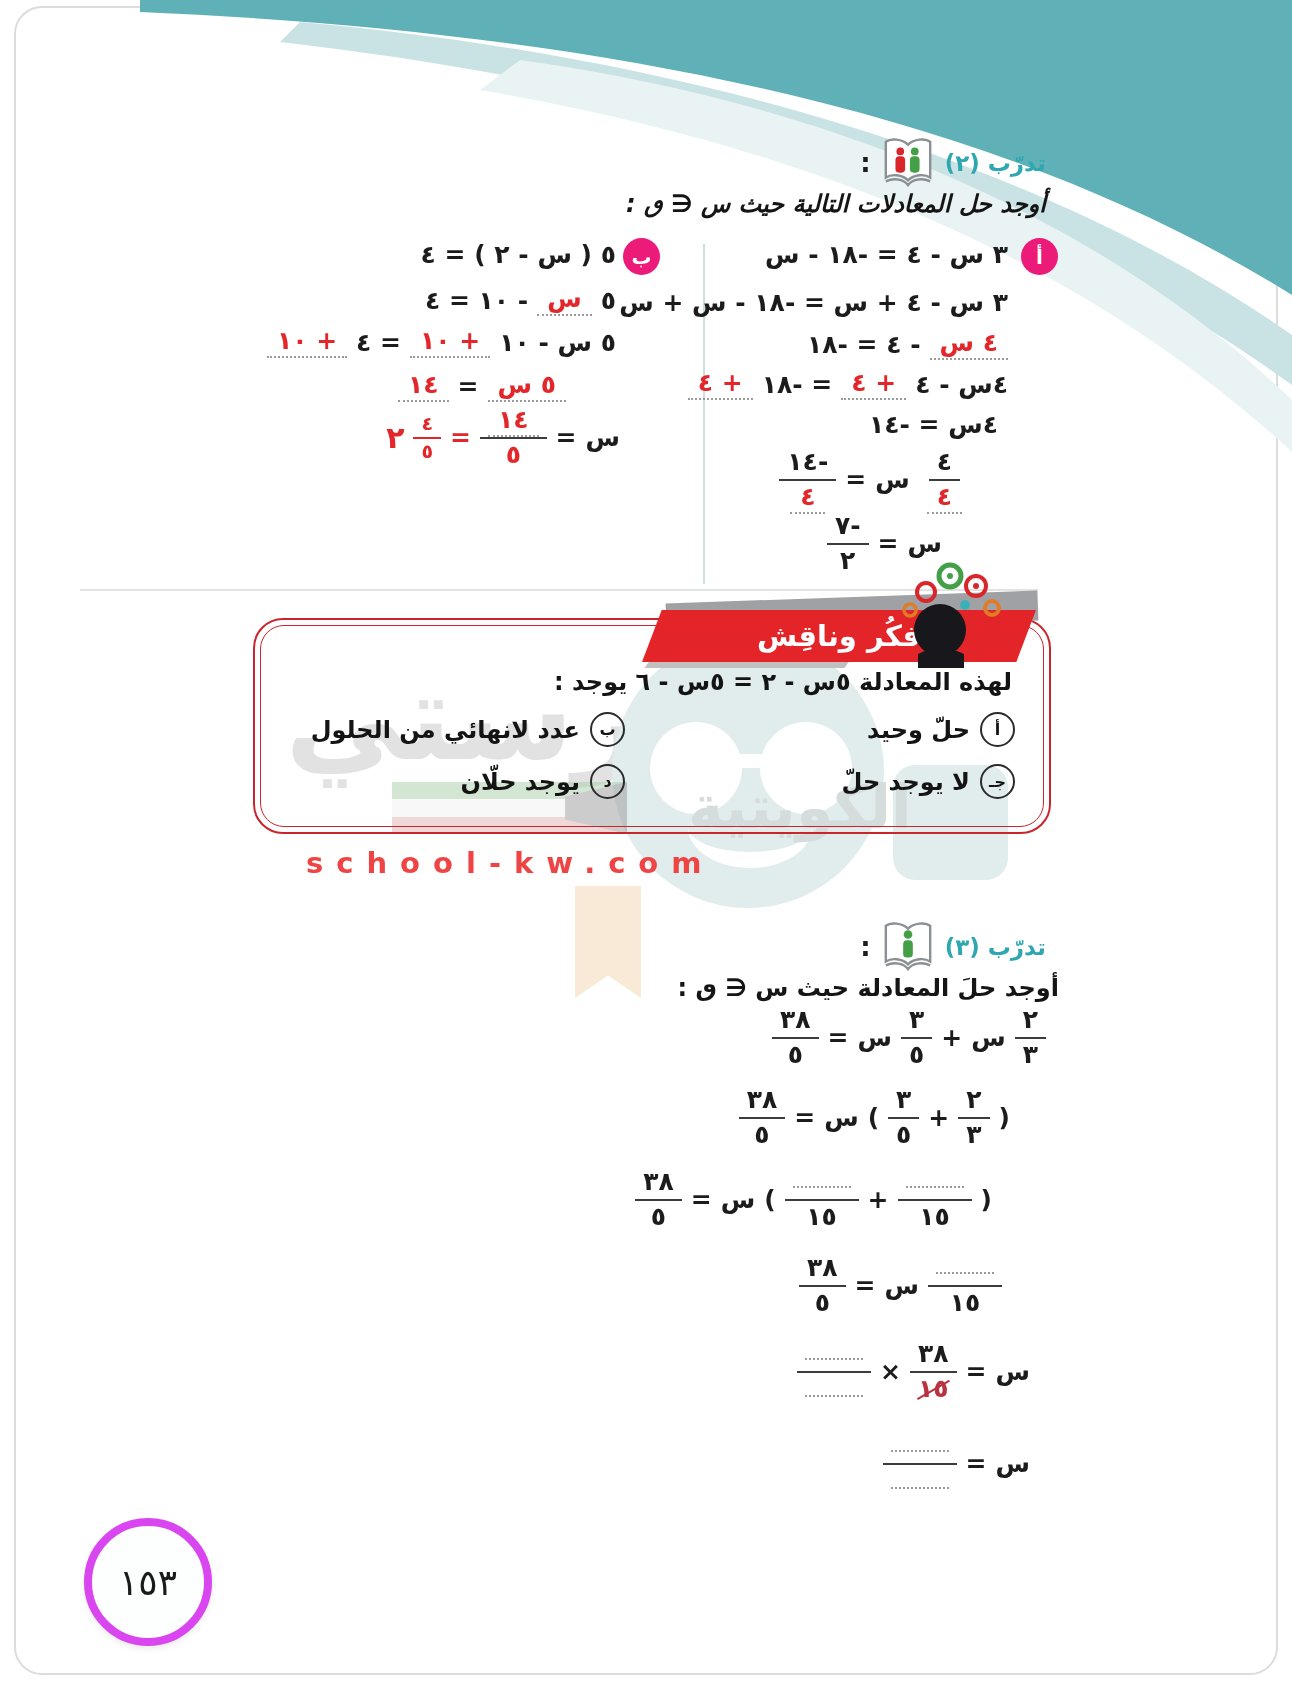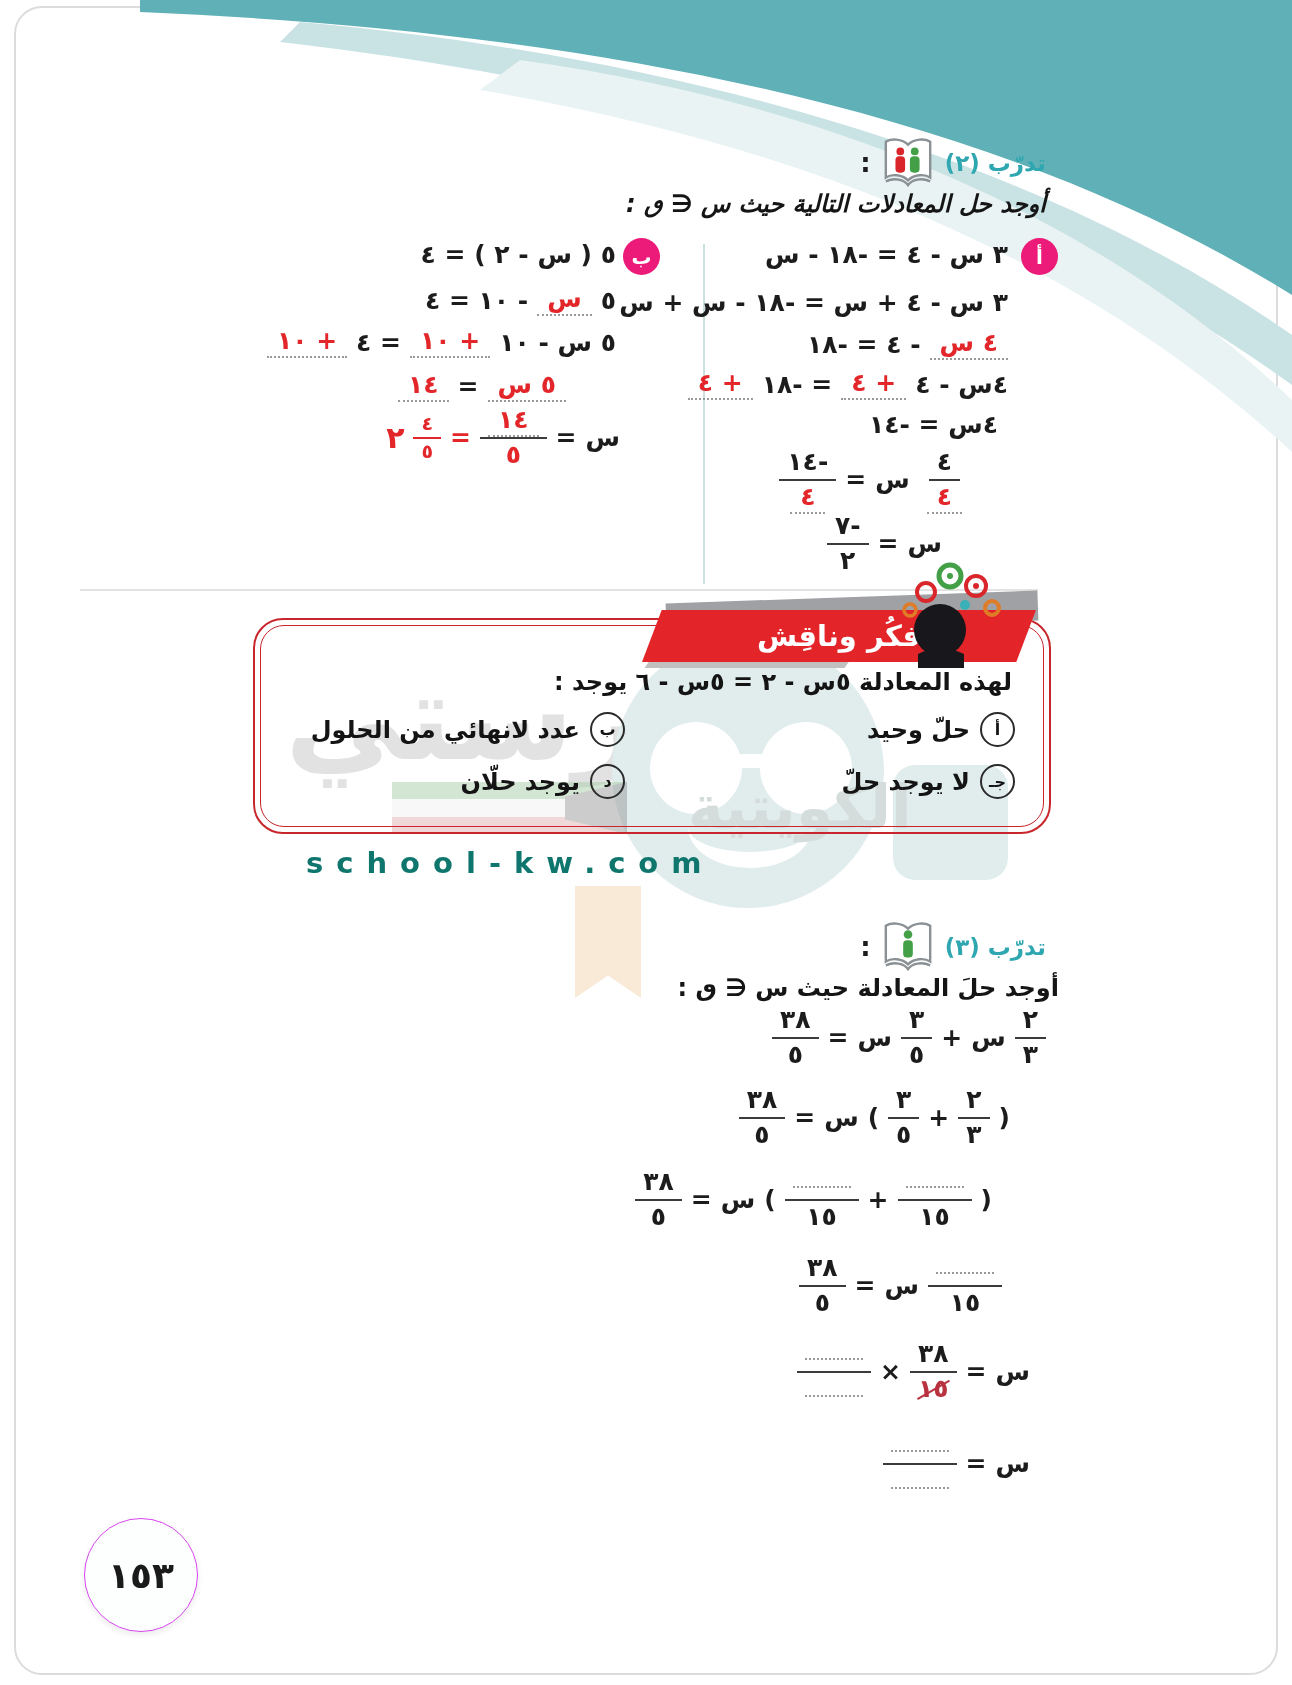--- a/index.html
+++ b/index.html
@@ -10,21 +10,21 @@
   
   .frame{position:absolute;left:14px;top:6px;right:14px;bottom:10px;
          border:2px solid #dcdcdc;border-radius:28px;z-index:0;}
 
   .swoosh{position:absolute;top:0;left:0;z-index:1;}
 
   
   .wm{z-index:1;pointer-events:none;}
   .wm-brand{font-size:120px;font-weight:bold;color:#e2e2e2;}
   .wm-brand2{font-size:60px;font-weight:bold;color:#d5dcdc;}
-  .wm-site{font-size:29px;letter-spacing:13px;color:#0f766e;font-weight:bold;}
+  .wm-site{font-size:29px;letter-spacing:13px;color:#ef4444;font-weight:bold;}
   .wm-face{width:272px;height:272px;border-radius:50%;background:#e0edec;}
   .wm-eye{position:absolute;width:92px;height:92px;border-radius:50%;background:#ffffff;}
   .wm-smile{position:absolute;width:124px;height:66px;border-bottom:16px solid #fff;border-radius:50%;}
   .wm-block{width:115px;height:115px;border-radius:22px;background:#e0edec;}
   .wm-bookmark{width:66px;height:112px;background:#f8ead6;
                clip-path:polygon(0 0,100% 0,100% 100%,50% 80%,0 100%);}
   .wm-flag{width:235px;height:52px;opacity:.5;}
   .wm-flag .s{position:absolute;left:0;width:100%;height:33.3%;}
   .wm-flag .tz{position:absolute;right:0;top:0;width:62px;height:100%;background:#9a9a9a;
                clip-path:polygon(100% 0,0 28%,0 72%,100% 100%);}
@@ -71,22 +71,22 @@
   .banner-shadow{position:absolute;left:648px;top:658px;width:200px;height:10px;background:#c2c0be;
                  transform:skewX(-35deg);z-index:3;}
   .prompt{position:absolute;direction:rtl;font-size:24px;font-weight:bold;color:#141414;z-index:4;white-space:nowrap;}
   .opt{position:absolute;display:flex;direction:rtl;align-items:center;gap:10px;z-index:4;
        font-size:24px;font-weight:bold;color:#141414;white-space:nowrap;}
   .circ{width:31px;height:31px;border:2px solid #2b2b2b;border-radius:50%;display:flex;
         align-items:center;justify-content:center;font-size:16px;font-weight:bold;flex:0 0 auto;}
 
   
   .pagenum{position:absolute;left:84px;top:1518px;width:112px;height:112px;border-radius:50%;
-           background:#fdffff;border:1px solid #d946ef;display:flex;align-items:center;
-           justify-content:center;font-size:36px;font-weight:bold;color:#1a1a1a;z-index:2;
+           background:#fdffff;border:8px solid #d946ef;display:flex;align-items:center;
+           justify-content:center;font-size:36px;font-weight:normal;color:#1a1a1a;z-index:2;
            box-shadow:0 3px 6px rgba(0,0,0,.08);}
 </style>
 </head>
 <body>
 
 <div class="frame"></div>
 <svg class="swoosh" width="1292" height="460" viewBox="0 0 1292 460">
   <path d="M140,0 L1292,0 L1292,295 C980,100 560,30 140,12 Z" fill="#5fb0b7"></path>
   <path d="M300,22 C700,58 1050,165 1292,335 L1292,385 C1030,195 680,88 280,42 Z" fill="#c9e2e4"></path>
   <path d="M520,60 C880,110 1130,245 1292,400 L1292,452 C1110,285 860,155 480,90 Z" fill="#e9f3f3"></path>

